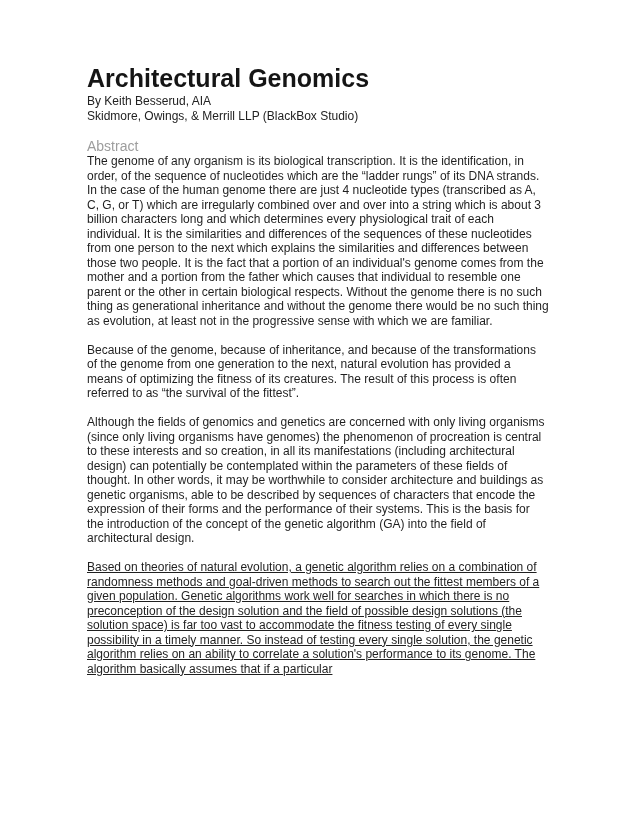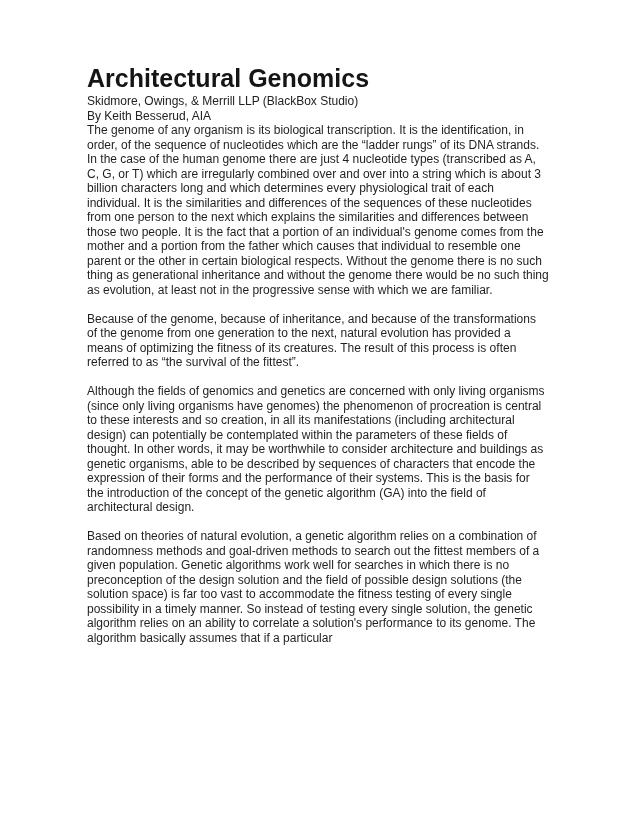--- a/index.html
+++ b/index.html
@@ -42,33 +42,34 @@
     line-height: 15px;
     margin: 16px 0 0 0;
   }
   .body-par {
     font-size: 12px;
     line-height: 14.5px;
     margin: 0 0 14.5px 0;
     color: #1f1f1f;
     width: 462px;
   }
-  .body-par:last-child { margin-bottom: 0; }
+  .body-par:last-child { margin-bottom: 0; text-decoration: underline; }
 </style>
 </head>
 <body>
 
 <div class="page">
 
   <h1 class="doc-title">Architectural Genomics</h1>
 
+  <div class="byline">By Keith Besserud, AIA</div>
+
   <div class="byline">Skidmore, Owings, &amp; Merrill LLP (BlackBox Studio)</div>
 
-  <div class="byline">By Keith Besserud, AIA</div>
-
+  <h2 class="section-heading">Abstract</h2>
 
 
 
   <p class="body-par">The genome of any organism is its biological transcription. It is the identification, in order, of the sequence of nucleotides which are the “ladder rungs” of its DNA strands. In the case of the human genome there are just 4 nucleotide types (transcribed as A, C, G, or T) which are irregularly combined over and over into a string which is about 3 billion characters long and which determines every physiological trait of each individual. It is the similarities and differences of the sequences of these nucleotides from one person to the next which explains the similarities and differences between those two people. It is the fact that a portion of an individual's genome comes from the mother and a portion from the father which causes that individual to resemble one parent or the other in certain biological respects. Without the genome there is no such thing as generational inheritance and without the genome there would be no such thing as evolution, at least not in the progressive sense with which we are familiar.</p>
 
   <p class="body-par">Because of the genome, because of inheritance, and because of the transformations of the genome from one generation to the next, natural evolution has provided a means of optimizing the fitness of its creatures. The result of this process is often referred to as “the survival of the fittest”.</p>
 
   <p class="body-par">Although the fields of genomics and genetics are concerned with only living organisms (since only living organisms have genomes) the phenomenon of procreation is central to these interests and so creation, in all its manifestations (including architectural design) can potentially be contemplated within the parameters of these fields of thought. In other words, it may be worthwhile to consider architecture and buildings as genetic organisms, able to be described by sequences of characters that encode the expression of their forms and the performance of their systems. This is the basis for the introduction of the concept of the genetic algorithm (GA) into the field of architectural design.</p>
 
   <p class="body-par">Based on theories of natural evolution, a genetic algorithm relies on a combination of randomness methods and goal-driven methods to search out the fittest members of a given population. Genetic algorithms work well for searches in which there is no preconception of the design solution and the field of possible design solutions (the solution space) is far too vast to accommodate the fitness testing of every single possibility in a timely manner. So instead of testing every single solution, the genetic algorithm relies on an ability to correlate a solution's performance to its genome. The algorithm basically assumes that if a particular</p>

